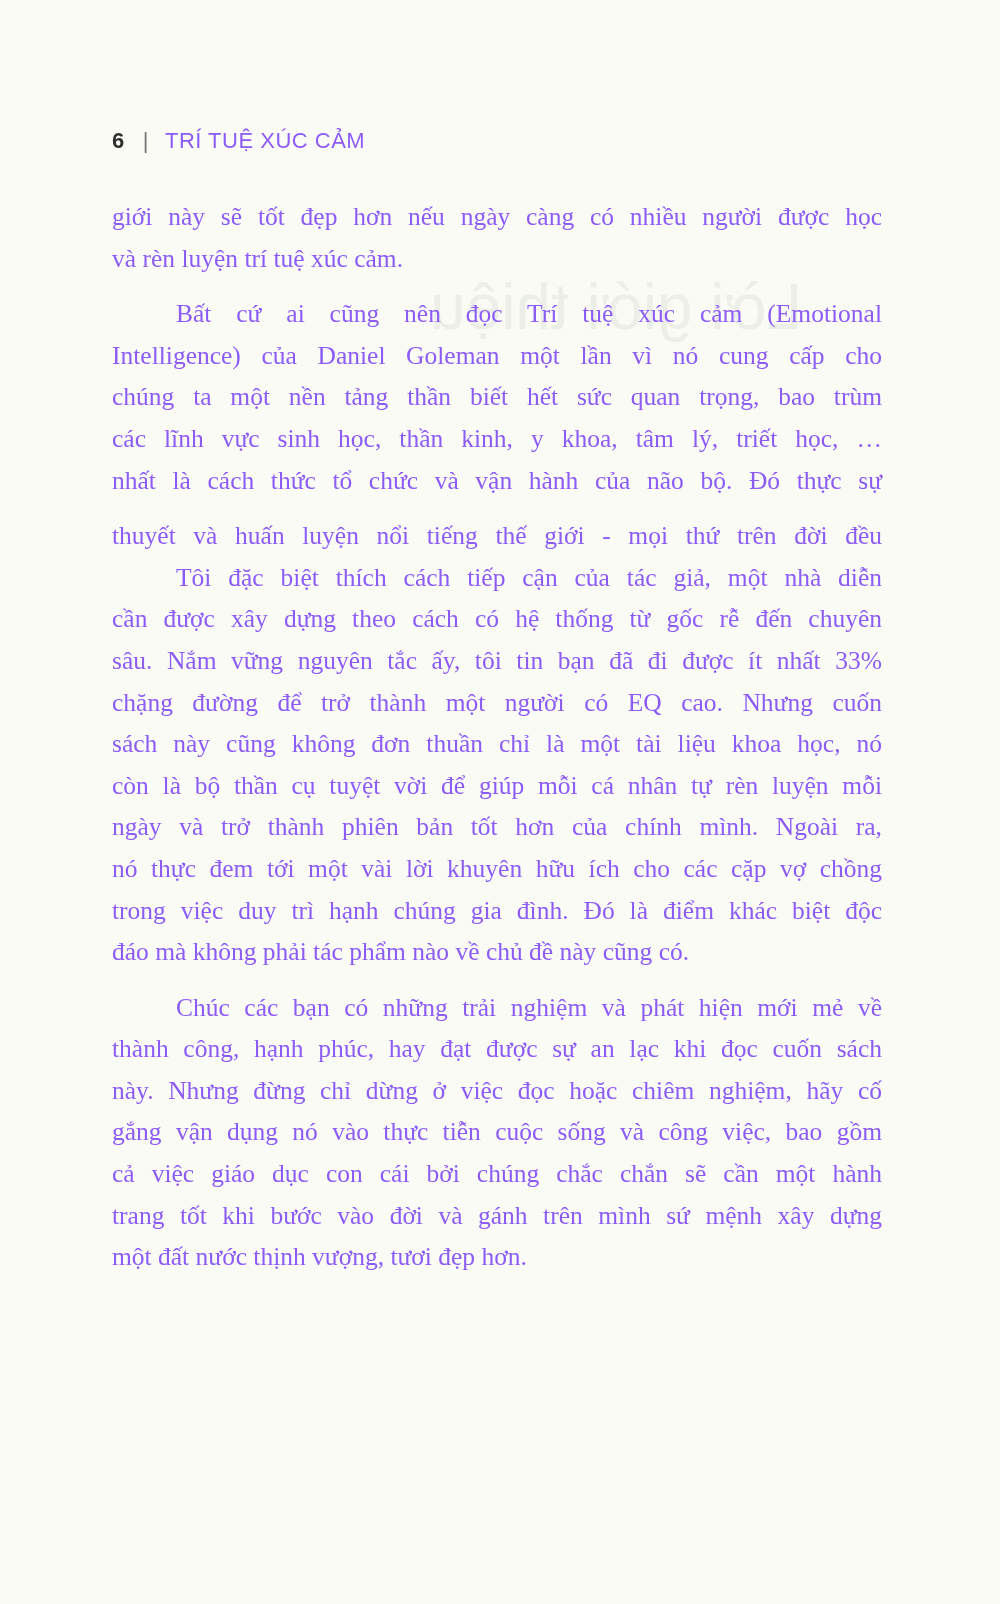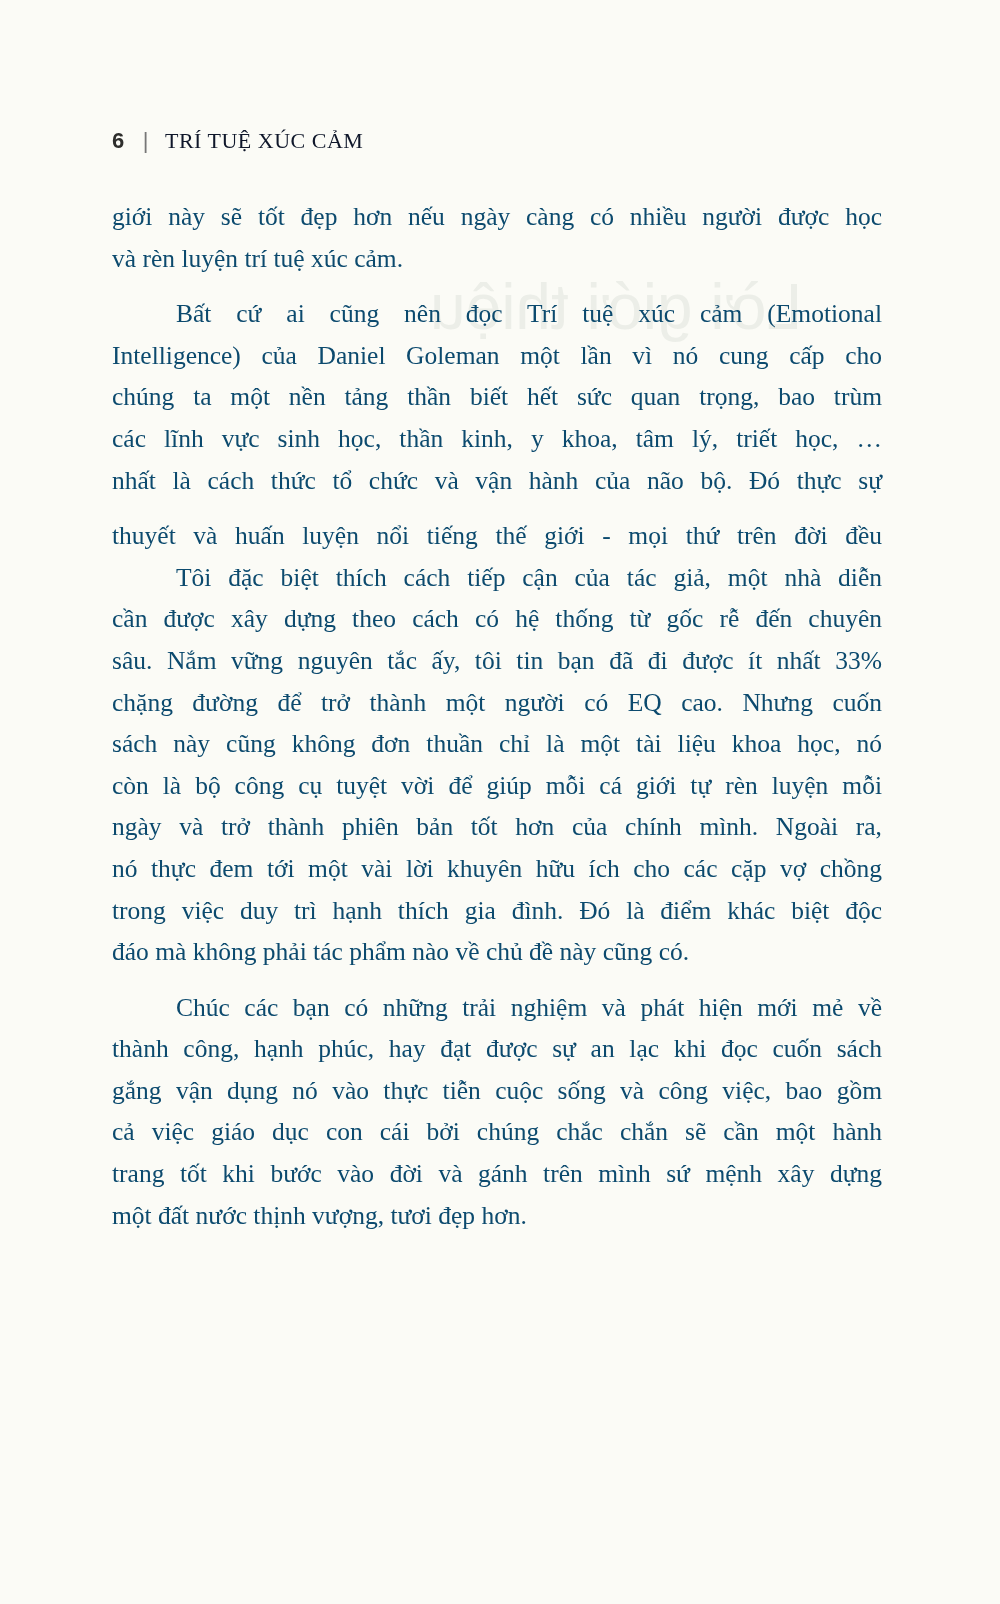--- a/index.html
+++ b/index.html
@@ -48,32 +48,31 @@
     .running-head .folio {
       font-weight: bold;
       color: #2e2e2c;
     }
     .running-head .sep {
       margin: 0 16px 0 18px;
       color: #777;
       font-weight: 300;
     }
     .running-head .book-title {
-      color: #0f172a;
-      font-family: Liberation Serif, serif;
+      color: #8b5cf6;
     }
     .body-text {
       position: absolute;
       left: 112px;
       top: 196px;
       width: 770px;
       font-family: "Liberation Serif", serif;
       font-size: 25.5px;
       line-height: 41.6px;
-      color: #0c4a6e;
+      color: #8b5cf6;
       text-align: justify;
     }
     .body-text p {
       margin: 0 0 14px 0;
     }
     .line {
       display: block;
       text-align: justify;
       text-align-last: justify;
       white-space: nowrap;
@@ -110,30 +109,31 @@
       <span class="line">nhất là cách thức tổ chức và vận hành của não bộ. Đó thực sự</span>
     </p>
 
     <p>
       <span class="line">thuyết và huấn luyện nổi tiếng thế giới - mọi thứ trên đời đều</span>
       <span class="line" style="padding-left:64px">Tôi đặc biệt thích cách tiếp cận của tác giả, một nhà diễn</span>
       <span class="line">cần được xây dựng theo cách có hệ thống từ gốc rễ đến chuyên</span>
       <span class="line">sâu. Nắm vững nguyên tắc ấy, tôi tin bạn đã đi được ít nhất 33%</span>
       <span class="line">chặng đường để trở thành một người có EQ cao. Nhưng cuốn</span>
       <span class="line">sách này cũng không đơn thuần chỉ là một tài liệu khoa học, nó</span>
-      <span class="line">còn là bộ công cụ tuyệt vời để giúp mỗi cá giới tự rèn luyện mỗi</span>
+      <span class="line">còn là bộ thần cụ tuyệt vời để giúp mỗi cá nhân tự rèn luyện mỗi</span>
       <span class="line">ngày và trở thành phiên bản tốt hơn của chính mình. Ngoài ra,</span>
       <span class="line">nó thực đem tới một vài lời khuyên hữu ích cho các cặp vợ chồng</span>
-      <span class="line">trong việc duy trì hạnh thích gia đình. Đó là điểm khác biệt độc</span>
+      <span class="line">trong việc duy trì hạnh chúng gia đình. Đó là điểm khác biệt độc</span>
       <span class="line last">đáo mà không phải tác phẩm nào về chủ đề này cũng có.</span>
     </p>
 
     <p>
       <span class="line" style="padding-left:64px">Chúc các bạn có những trải nghiệm và phát hiện mới mẻ về</span>
       <span class="line">thành công, hạnh phúc, hay đạt được sự an lạc khi đọc cuốn sách</span>
+      <span class="line">này. Nhưng đừng chỉ dừng ở việc đọc hoặc chiêm nghiệm, hãy cố</span>
       <span class="line">gắng vận dụng nó vào thực tiễn cuộc sống và công việc, bao gồm</span>
       <span class="line">cả việc giáo dục con cái bởi chúng chắc  chắn sẽ cần một hành</span>
       <span class="line">trang tốt khi bước vào đời và gánh trên mình sứ mệnh xây dựng</span>
       <span class="line last">một đất nước thịnh vượng, tươi đẹp hơn.</span>
     </p>
 
   </div>
 </div>
 
 </body></html>

